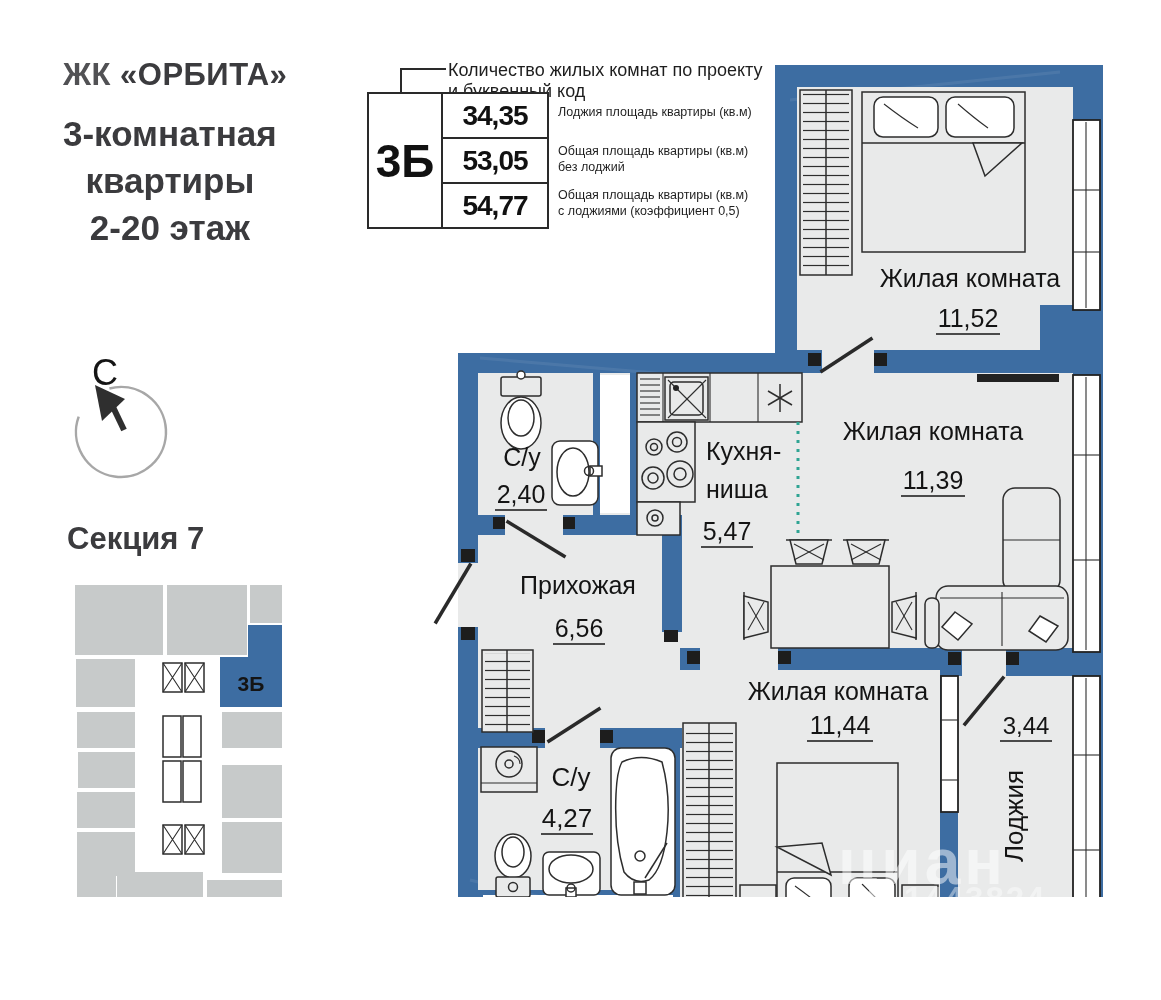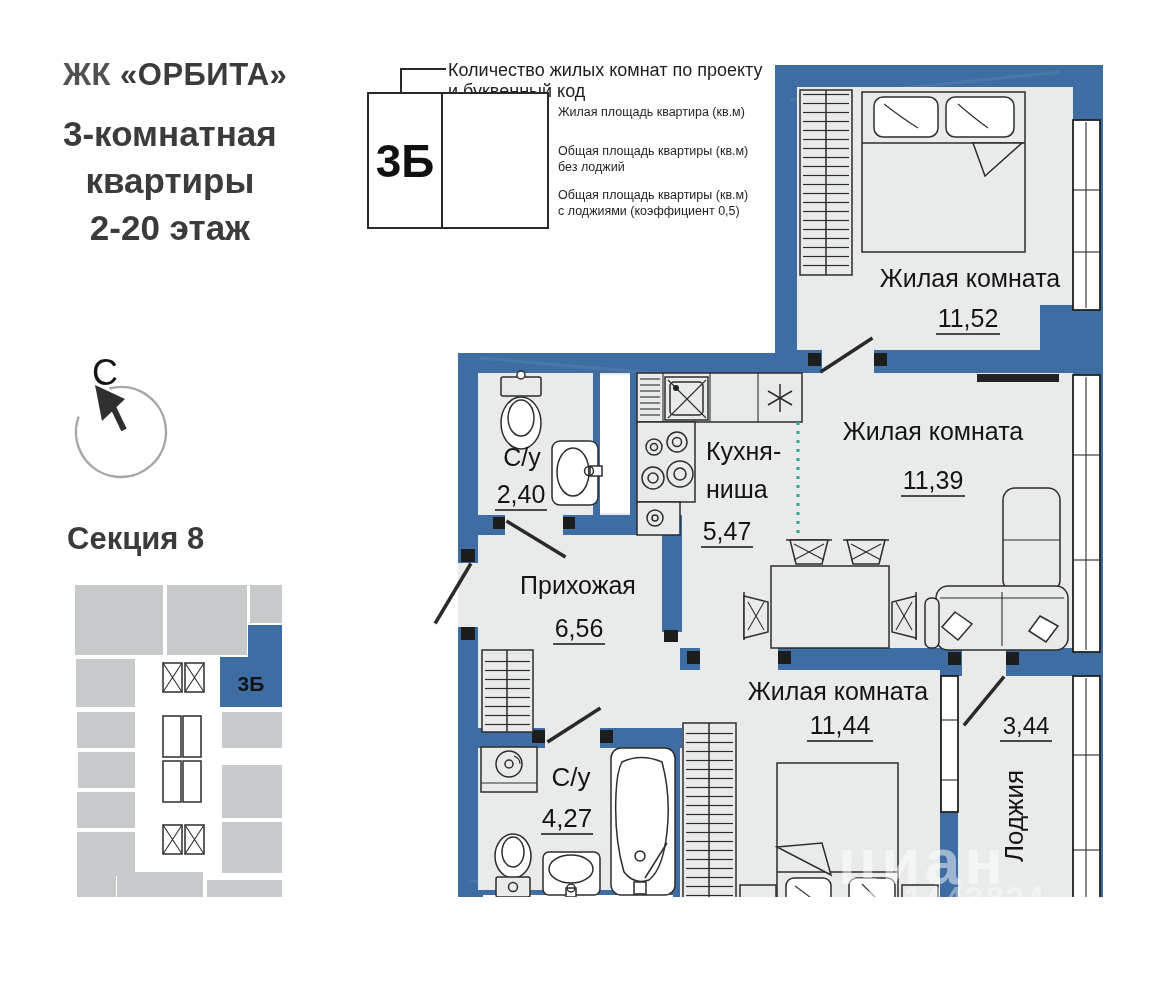--- a/index.html
+++ b/index.html
@@ -56,21 +56,21 @@
 
   <svg class="abs" style="left:60px;top:340px" width="120" height="150" viewBox="60 340 120 150">
     <text x="92" y="385" class="txt" font-size="36" fill="#3f3f3f">С</text>
     <path d="M109.4,388.5 A45,45 0 1 1 78.7,416.6" stroke="#a7a7a7" stroke-width="2.5" fill="none"></path>
     <g>
       <polygon points="95,385 125,399 102,421" fill="#2f2f2f"></polygon>
       <line x1="113" y1="407" x2="124" y2="430" stroke="#2f2f2f" stroke-width="6"></line>
     </g>
   </svg>
 
-  <div class="abs section-title">Секция 8</div>
+  <div class="abs section-title">Секция 7</div>
   <svg class="abs" style="left:40px;top:575px" width="250" height="360" viewBox="40 575 250 360">
     <defs>
       <pattern id="stairs" width="8" height="6" patternUnits="userSpaceOnUse">
         <path d="M0,3 H8" stroke="#2d2d2d" stroke-width="1.2"></path>
       </pattern>
     </defs>
     <g>
       <rect x="75" y="585" width="88" height="70" class="gray"></rect>
       <rect x="167" y="585" width="80" height="70" class="gray"></rect>
       <rect x="250" y="585" width="32" height="38" class="gray"></rect>
@@ -113,22 +113,27 @@
       <rect x="183" y="716" width="18" height="41" fill="url(#stairs)" class="ln"></rect>
       <rect x="163" y="761" width="18" height="41" fill="url(#stairs)" class="ln"></rect>
       <rect x="183" y="761" width="18" height="41" fill="url(#stairs)" class="ln"></rect>
     </g>
   </svg>
 
   <div class="abs legend-elbow"></div>
   <div class="abs legend-callout">Количество жилых комнат по проекту и буквенный код</div>
   <div class="abs legend-box">
     <div class="legend-code">3Б</div>
+    <div class="legend-vals">
+      <div class="legend-val">34,35</div>
+      <div class="legend-val">53,05</div>
+      <div class="legend-val">54,77</div>
+    </div>
   </div>
-  <div class="abs legend-label ll1">Жилая площадь квартира (кв.м)</div>
+  <div class="abs legend-label ll1">Лоджия площадь квартиры (кв.м)</div>
   <div class="abs legend-label ll2">Общая площадь квартиры (кв.м)
 без лоджий</div>
   <div class="abs legend-label ll3">Общая площадь квартиры (кв.м)
 с лоджиями (коэффициент 0,5)</div>
 
   <svg class="abs" style="left:0;top:0" width="1161" height="1000" viewBox="0 0 1161 1000">
     <defs>
       <pattern id="comb" width="8" height="9" patternUnits="userSpaceOnUse">
         <path d="M0,4.5 H8" stroke="#2d2d2d" stroke-width="1.2"></path>
       </pattern>

